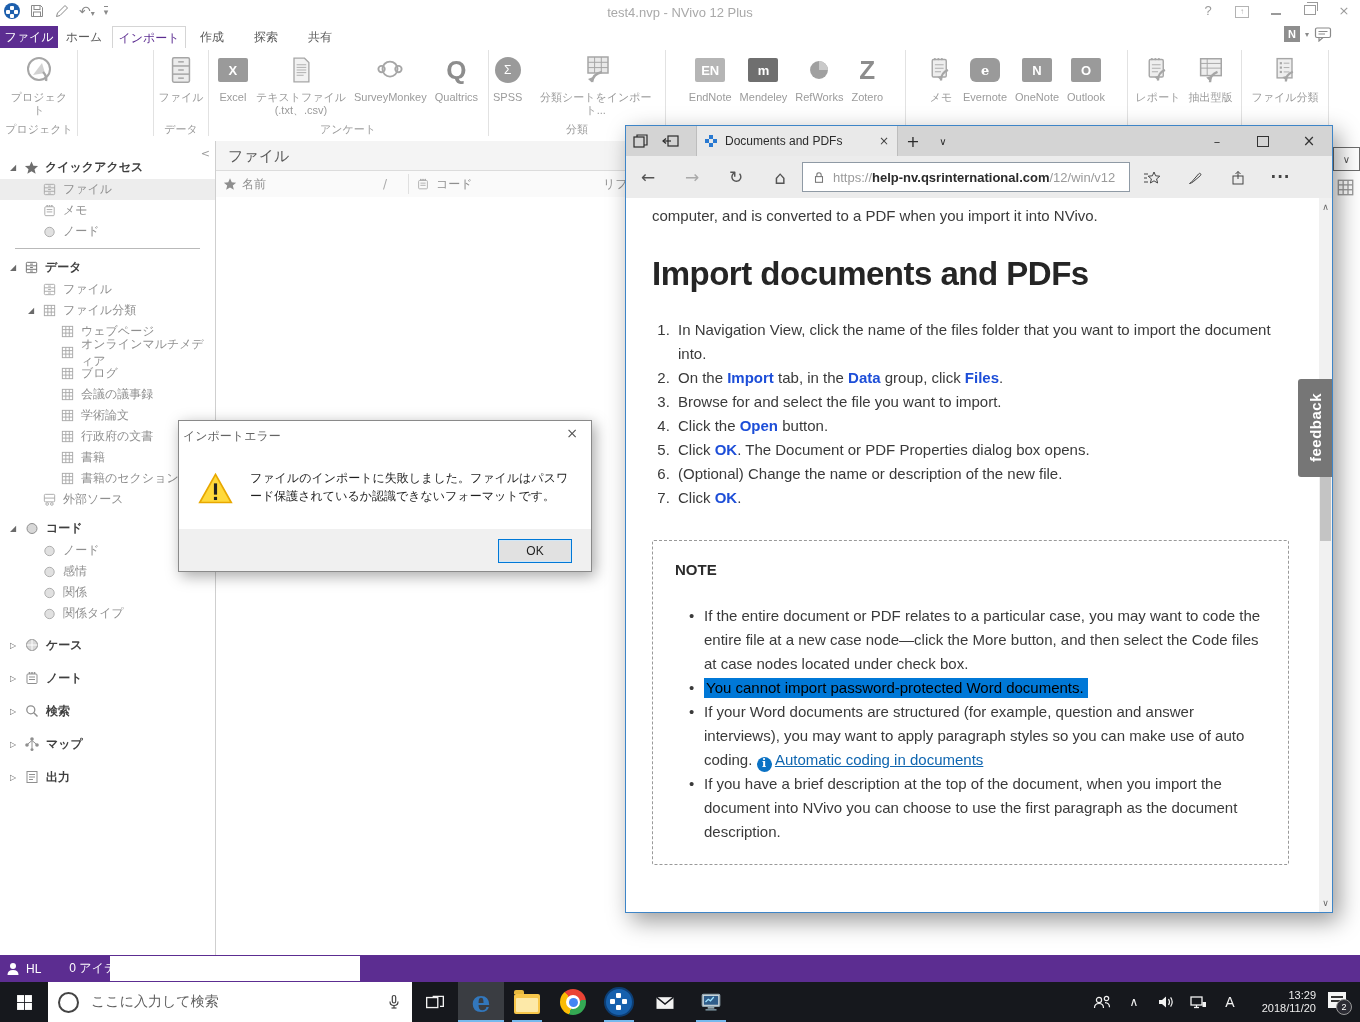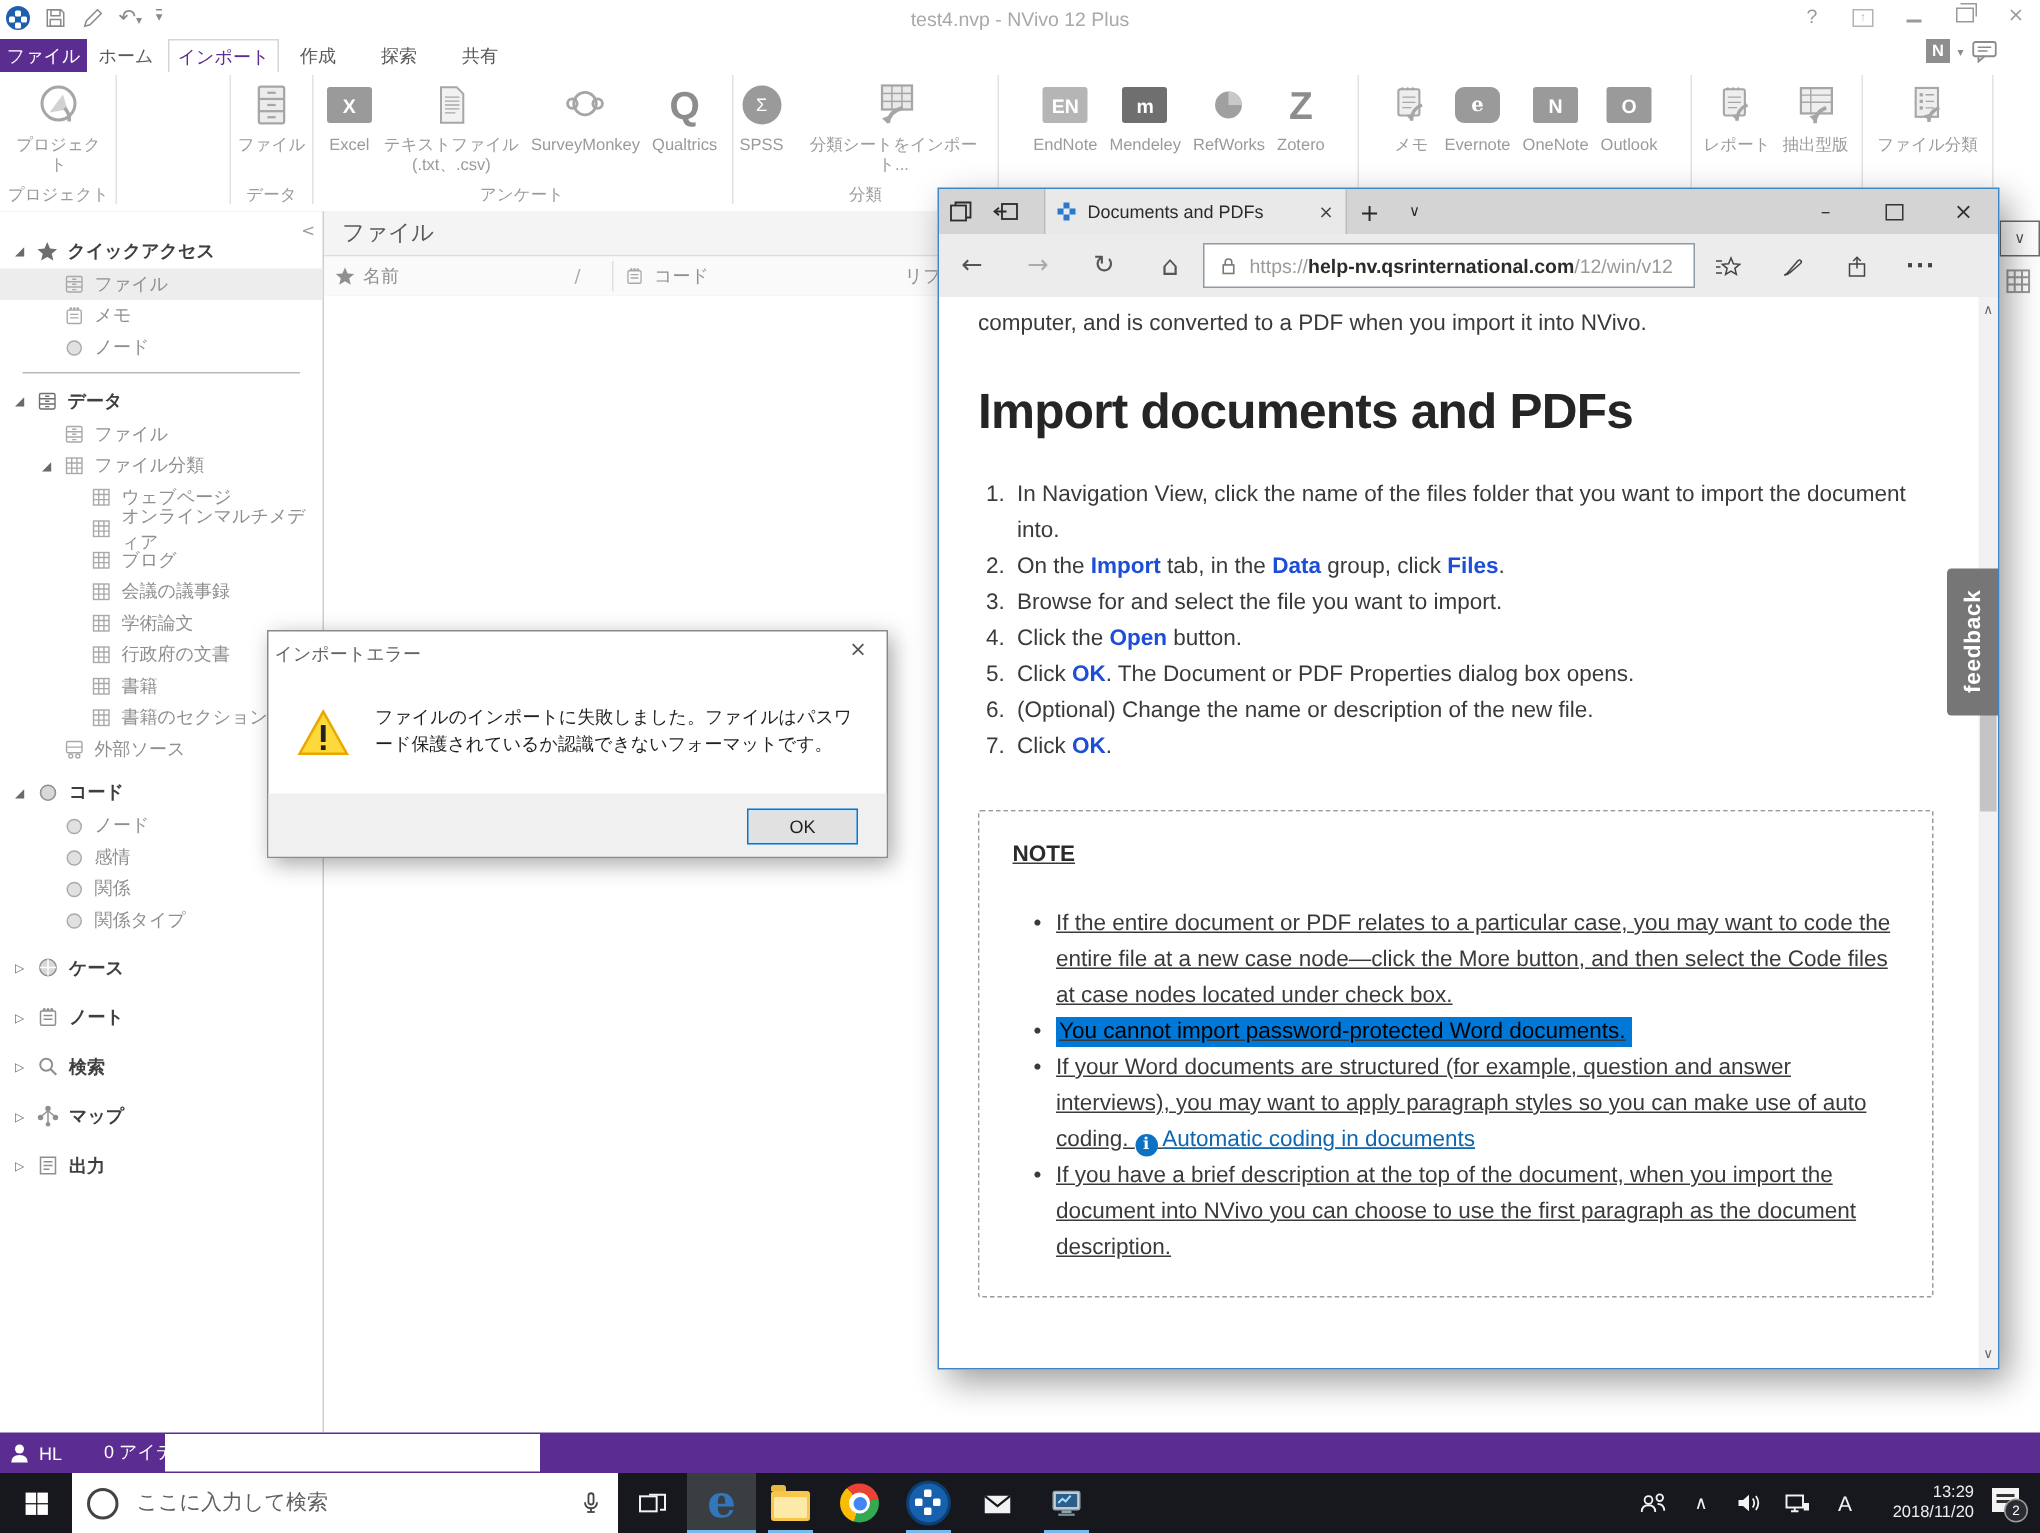--- a/index.html
+++ b/index.html
@@ -119,21 +119,21 @@
   .urlbox{width:308px;height:28px;background:#fff;border:1px solid #8f9aa5;display:flex;align-items:center;gap:7px;padding:0 9px;
           font-size:13px;color:#9a9a9a;white-space:nowrap;overflow:hidden;}
   .urlhost{color:#2b2b2b;font-weight:bold;}
   .addr-ic{width:43px;text-align:center;color:#444;font-size:15px;}
   .bcontent{position:absolute;left:0;top:72px;right:13px;bottom:0;background:#fff;overflow:hidden;}
   .bflow{position:absolute;left:26px;top:6px;width:637px;color:#3a3a3a;font-size:15px;line-height:24px;}
   .bflow h1{font-size:33px;line-height:40px;margin:26px 0 0 0;color:#252525;letter-spacing:-.5px;}
   .bflow ol{margin:24px 0 0 0;padding-left:22px;}
   .bflow ol li{padding-left:4px;}
   .b{font-weight:bold;color:#1d4ed8;}
-  .notebox{margin-top:30px;border:1px dashed #999;border-radius:2px;padding:17px 22px 20px 22px;text-decoration:underline;}
+  .notebox{margin-top:30px;border:1px dashed #999;border-radius:2px;padding:17px 22px 20px 22px;}
   .notebox .ntitle{font-weight:bold;color:#2b2b2b;}
   .notebox ul{list-style:none;margin:22px 0 0 14px;padding:0;}
   .notebox li{position:relative;padding-left:15px;}
   .notebox li::before{content:"\2022";position:absolute;left:0;top:0;color:#3a3a3a;}
   .hl{background:#0078D7;color:#000000;padding:1px 4px 2px 2px;}
   .infoc{display:inline-flex;width:15px;height:15px;border-radius:50%;background:#0b72c4;color:#fff;font-size:11px;
          align-items:center;justify-content:center;font-weight:bold;font-family:"DejaVu Serif",serif;vertical-align:-2px;}
   a.doclink{color:#0f66b0;text-decoration:underline;}
   .bscroll{position:absolute;right:0;top:72px;width:13px;bottom:0;background:#f1f1f1;color:#777;}
   .bthumb{position:absolute;left:1px;right:1px;top:196px;height:147px;background:#c4c4c4;}

